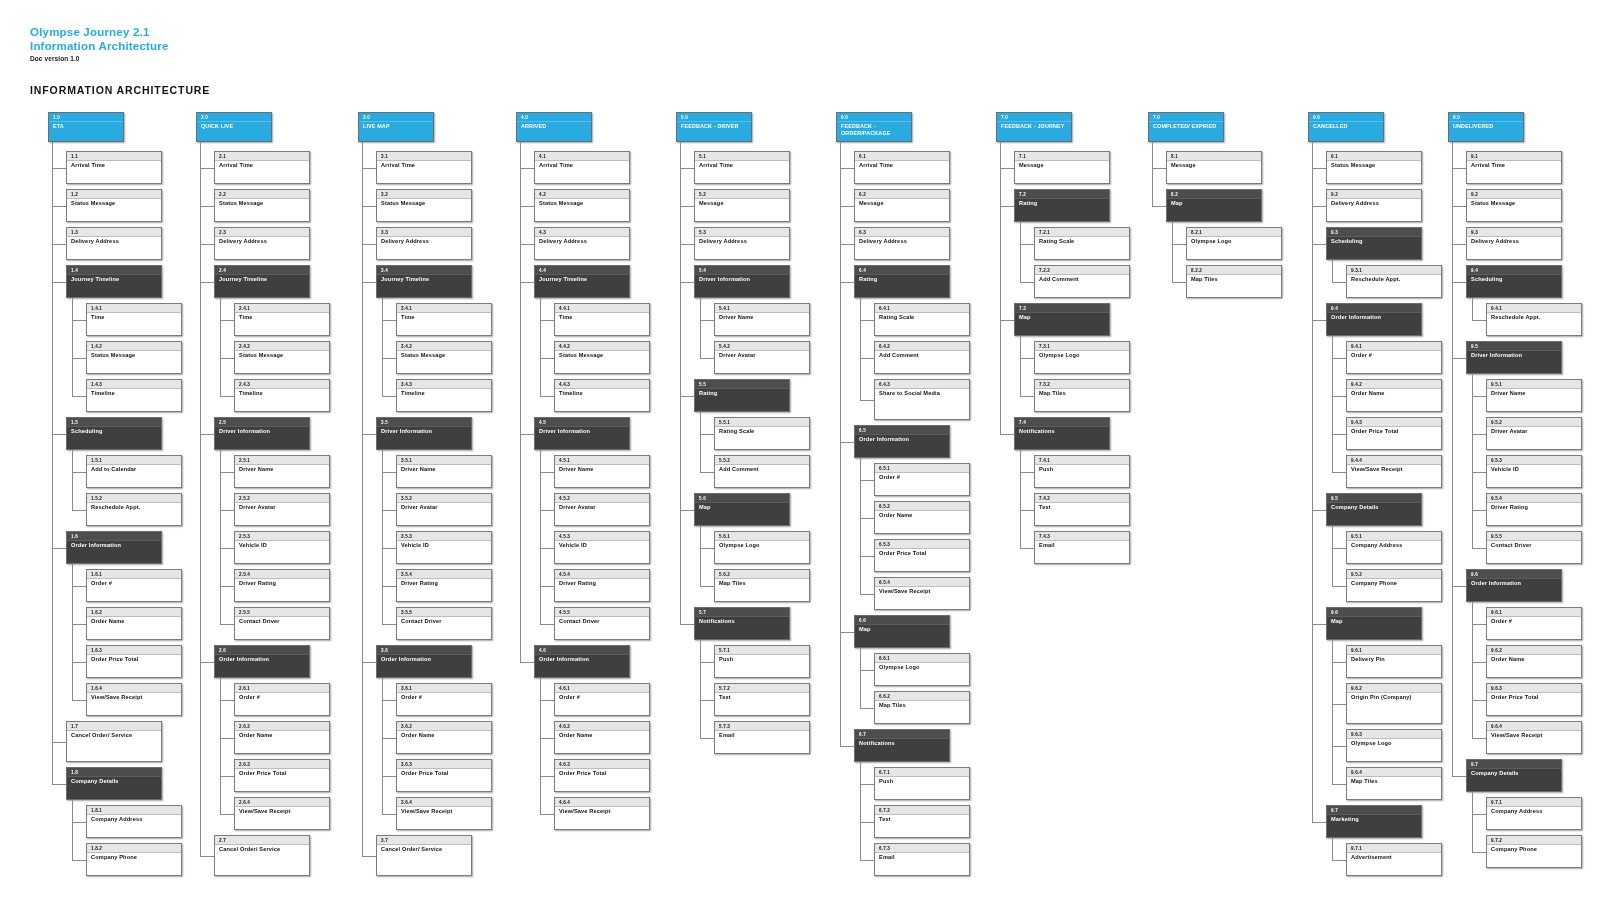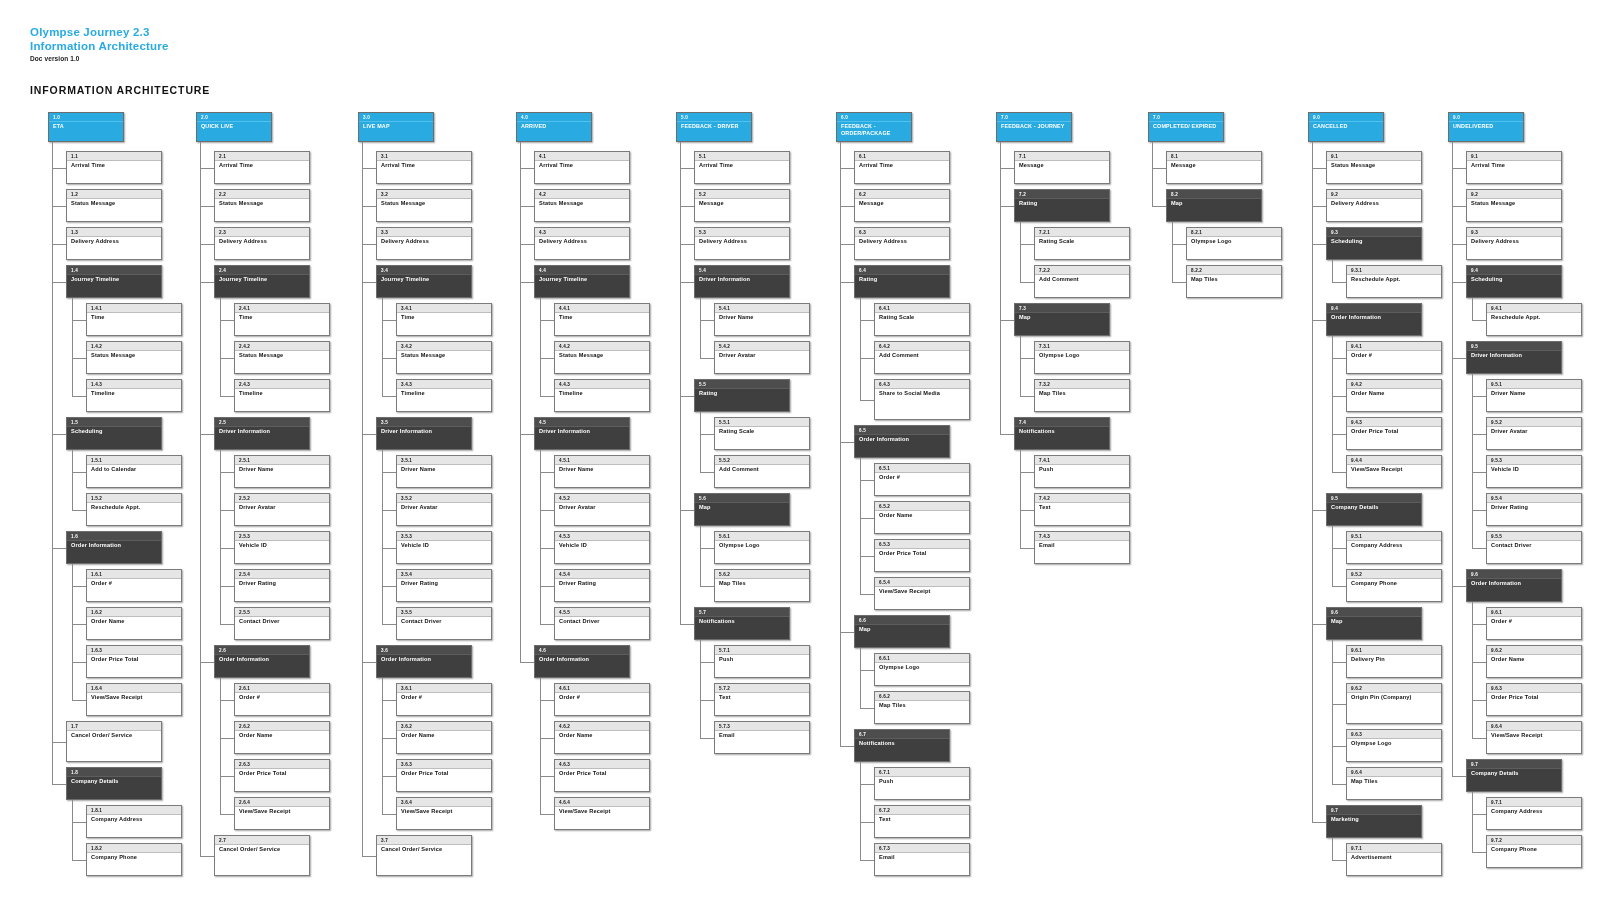--- a/index.html
+++ b/index.html
@@ -119,21 +119,21 @@
   }
   .vline { width: 1px; }
   .hline { height: 1px; }
 </style>
 </head>
 <body>
 
 <div id="page">
 
   <div class="doc-header">
-    <div class="doc-title-line">Olympse Journey 2.3</div>
+    <div class="doc-title-line">Olympse Journey 2.1</div>
     <div class="doc-title-line">Information Architecture</div>
     <div class="doc-version">Doc version 1.0</div>
   </div>
 
   <div class="section-title">INFORMATION ARCHITECTURE</div>
 
   <div id="tree-area">
       <div class="node lv0" style="left: 48px; top: 0px; width: 76px; height: 30px;">
         <div class="num">1.0</div>
         <div class="lbl">ETA</div>

